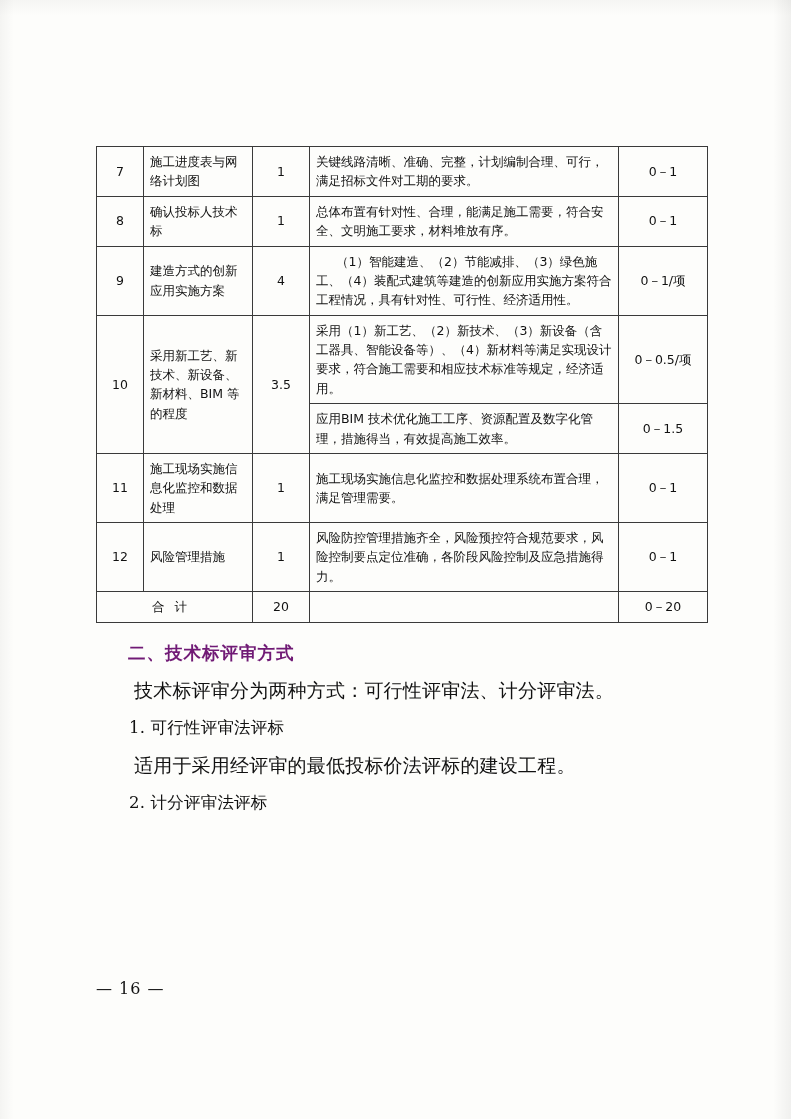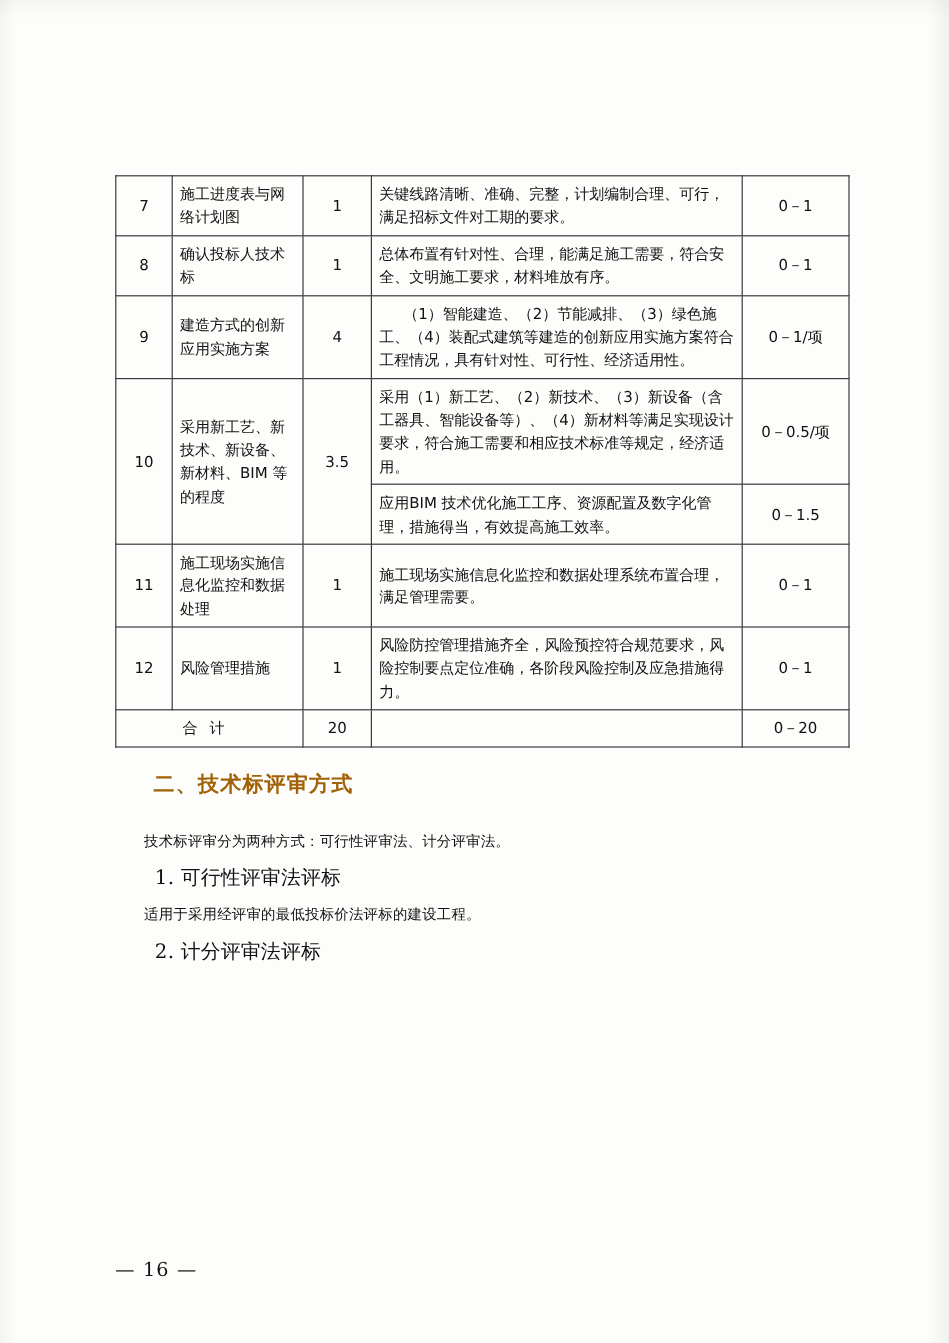--- a/index.html
+++ b/index.html
@@ -84,47 +84,47 @@
   }
   .desc-indent {
     text-indent: 1.6em;
   }
 
   
   .section-heading {
     font-family: Liberation Mono, monospace;
     font-weight: bold;
     font-size: 17.5px;
-    margin: 18px 0 24px 32px;
+    margin: 18px 0 6px 32px;
     letter-spacing: 1px;
-    color: #a16207;
+    color: #701a75;
   }
   p.para {
     font-family: "DejaVu Serif", "Liberation Serif", serif;
-    font-size: 12px;
+    font-size: 19px;
     line-height: 2.0;
     margin: 0 0 2px 0;
     text-indent: 2em;
     color: #111;
     letter-spacing: 0.2px;
   }
   p.sub-heading {
     font-family: "DejaVu Serif", "Liberation Serif", serif;
     font-size: 16.5px;
     line-height: 2.0;
     margin: 0 0 2px 0;
     text-indent: 2em;
     color: #111;
     font-weight: normal;
     letter-spacing: 0.2px;
   }
   .page-number {
     position: absolute;
     left: 96px;
-    top: 1048px;
+    top: 979px;
     font-family: "DejaVu Serif", "Liberation Serif", serif;
     font-size: 16px;
     color: #111;
     letter-spacing: 1px;
   }
 </style>
 </head>
 <body>
 
 <div class="page">

